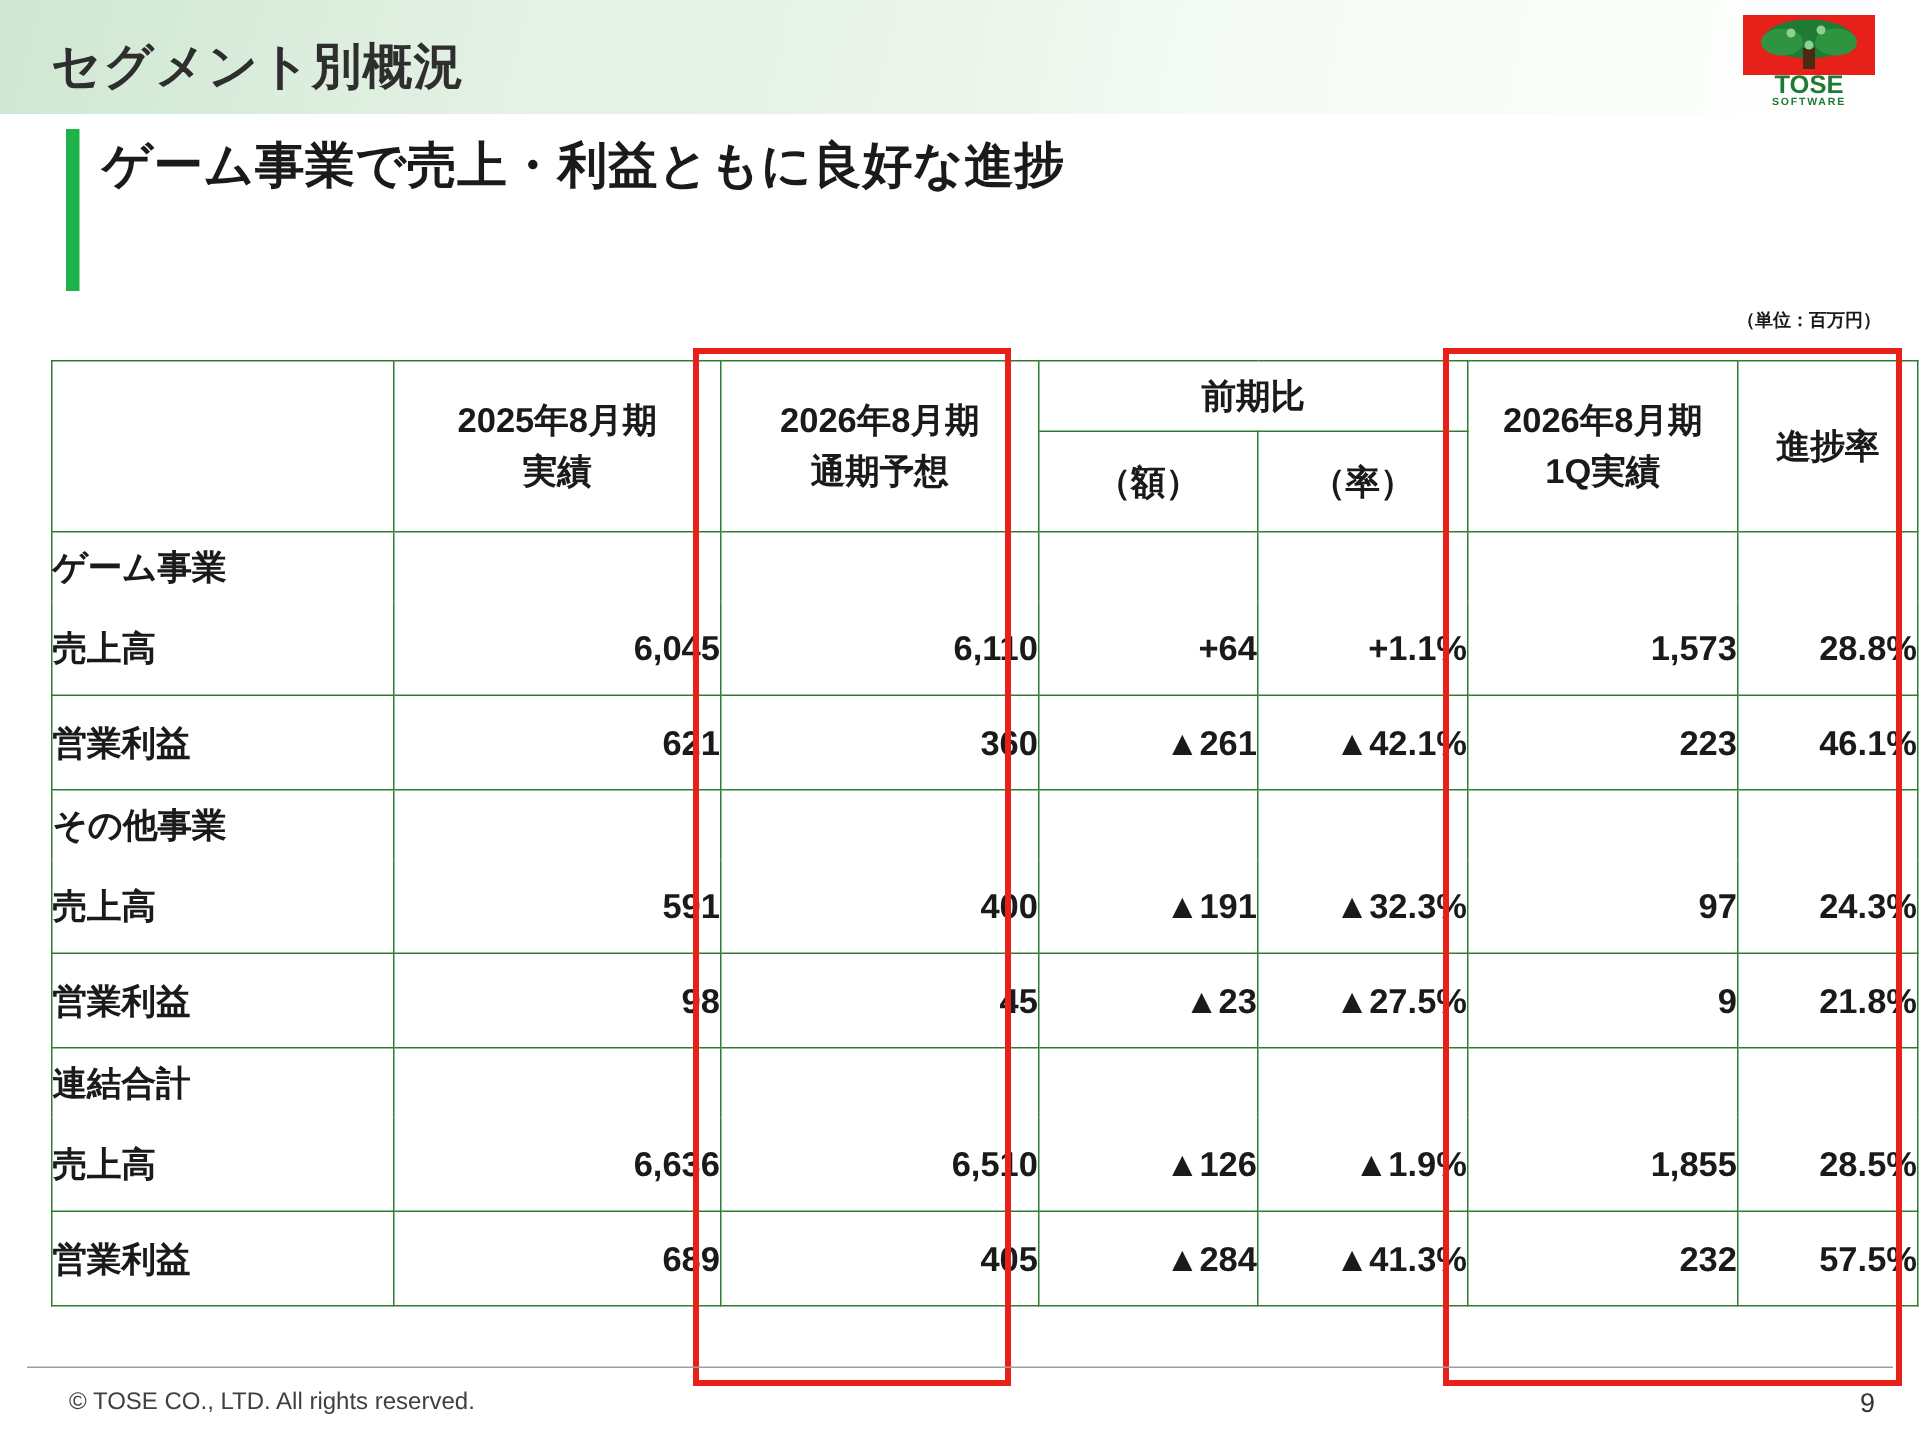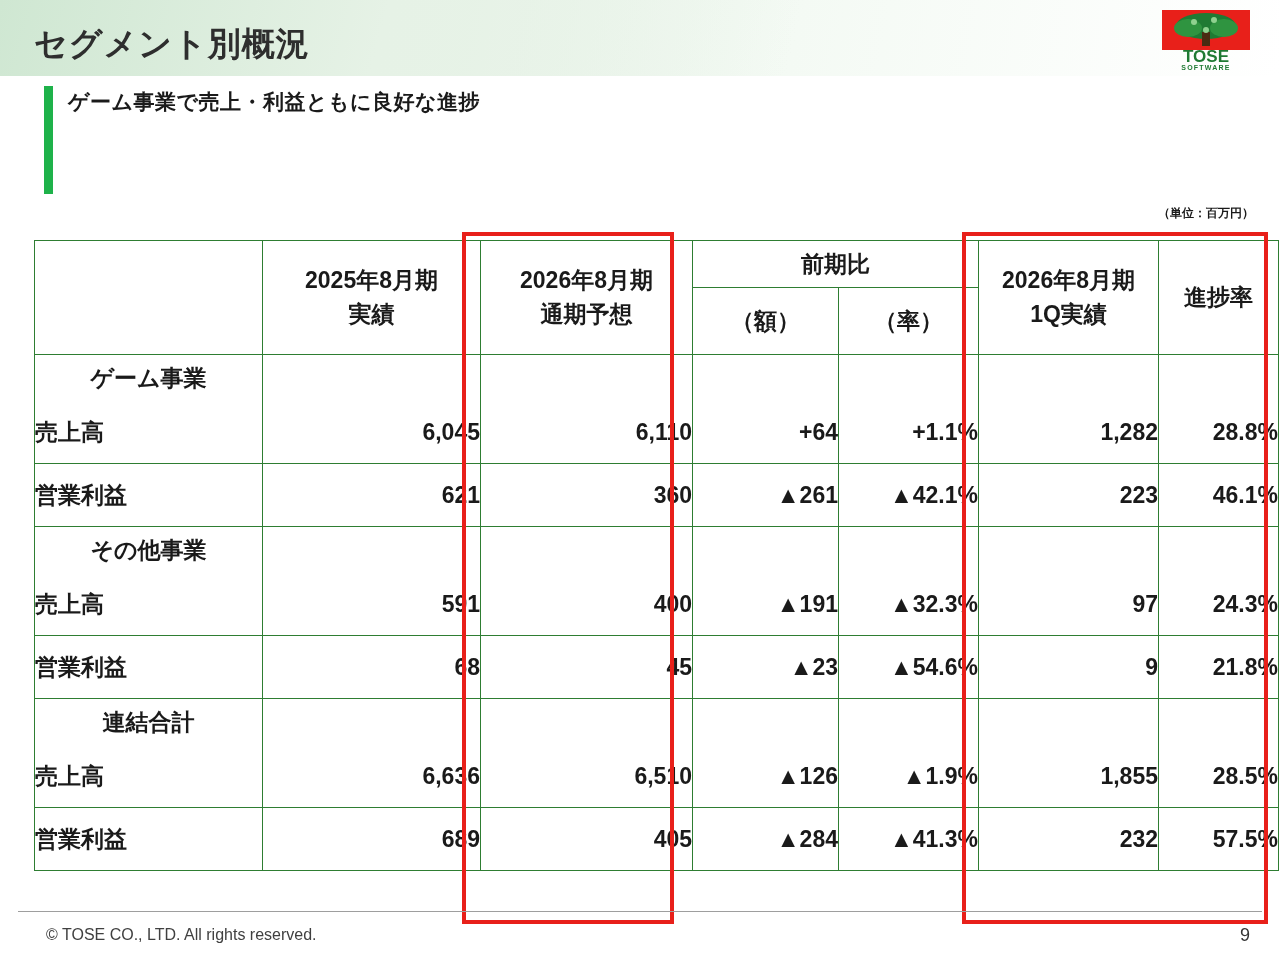--- a/index.html
+++ b/index.html
@@ -56,21 +56,21 @@
     left: 44px;
     top: 86px;
     width: 9px;
     height: 108px;
     background: #1eb24a;
   }
   .lead-title {
     position: absolute;
     left: 68px;
     top: 88px;
-    font-size: 21px;
+    font-size: 33px;
     font-weight: bold;
     color: #1a1a1a;
     letter-spacing: 0.5px;
   }
   .lead-body {
     position: absolute;
     left: 68px;
     top: 130px;
     width: 1180px;
     font-size: 22px;
@@ -166,21 +166,21 @@
   td.num-mid { font-size: 23px; }
   td.blank { height: 46px; }
 
   tr.seg-row td { border-bottom: none; }
   tr.seg-row td.seg { border-right: 1px solid #2e7d32; }
   tr.sub-row-first td { border-top: none; }
 
   .total-row td { background: #f1f9f1; }
 
   
-  .group-sep td { border-top: 2px solid #2e7d32; text-align: center; }
+  .group-sep td { border-top: 2px solid #2e7d32; }
 
   
   .redbox {
     position: absolute;
     border: 4px solid #e8201a;
     pointer-events: none;
   }
   #redbox-fc {
     left: 462px;
     top: 232px;
@@ -294,21 +294,21 @@
         <td class="blank"></td>
         <td class="blank"></td>
         <td class="blank"></td>
       </tr>
       <tr class="sub-row-first">
         <td class="item">売上高</td>
         <td class="num num-big">6,045</td>
         <td class="num num-big">6,110</td>
         <td class="num num-mid">+64</td>
         <td class="num num-mid">+1.1%</td>
-        <td class="num num-big">1,282</td>
+        <td class="num num-big">1,573</td>
         <td class="num num-mid">28.8%</td>
       </tr>
       <tr>
         <td class="item">営業利益</td>
         <td class="num num-big">621</td>
         <td class="num num-big">360</td>
         <td class="num num-mid">▲261</td>
         <td class="num num-mid">▲42.1%</td>
         <td class="num num-big">223</td>
         <td class="num num-mid">46.1%</td>
@@ -327,24 +327,24 @@
         <td class="item">売上高</td>
         <td class="num num-big">591</td>
         <td class="num num-big">400</td>
         <td class="num num-mid">▲191</td>
         <td class="num num-mid">▲32.3%</td>
         <td class="num num-big">97</td>
         <td class="num num-mid">24.3%</td>
       </tr>
       <tr>
         <td class="item">営業利益</td>
-        <td class="num num-big">68</td>
+        <td class="num num-big">98</td>
         <td class="num num-big">45</td>
         <td class="num num-mid">▲23</td>
-        <td class="num num-mid">▲54.6%</td>
+        <td class="num num-mid">▲27.5%</td>
         <td class="num num-big">9</td>
         <td class="num num-mid">21.8%</td>
       </tr>
 
       <tr class="seg-row group-sep total-row">
         <td class="seg">連結合計</td>
         <td class="blank"></td>
         <td class="blank"></td>
         <td class="blank"></td>
         <td class="blank"></td>

